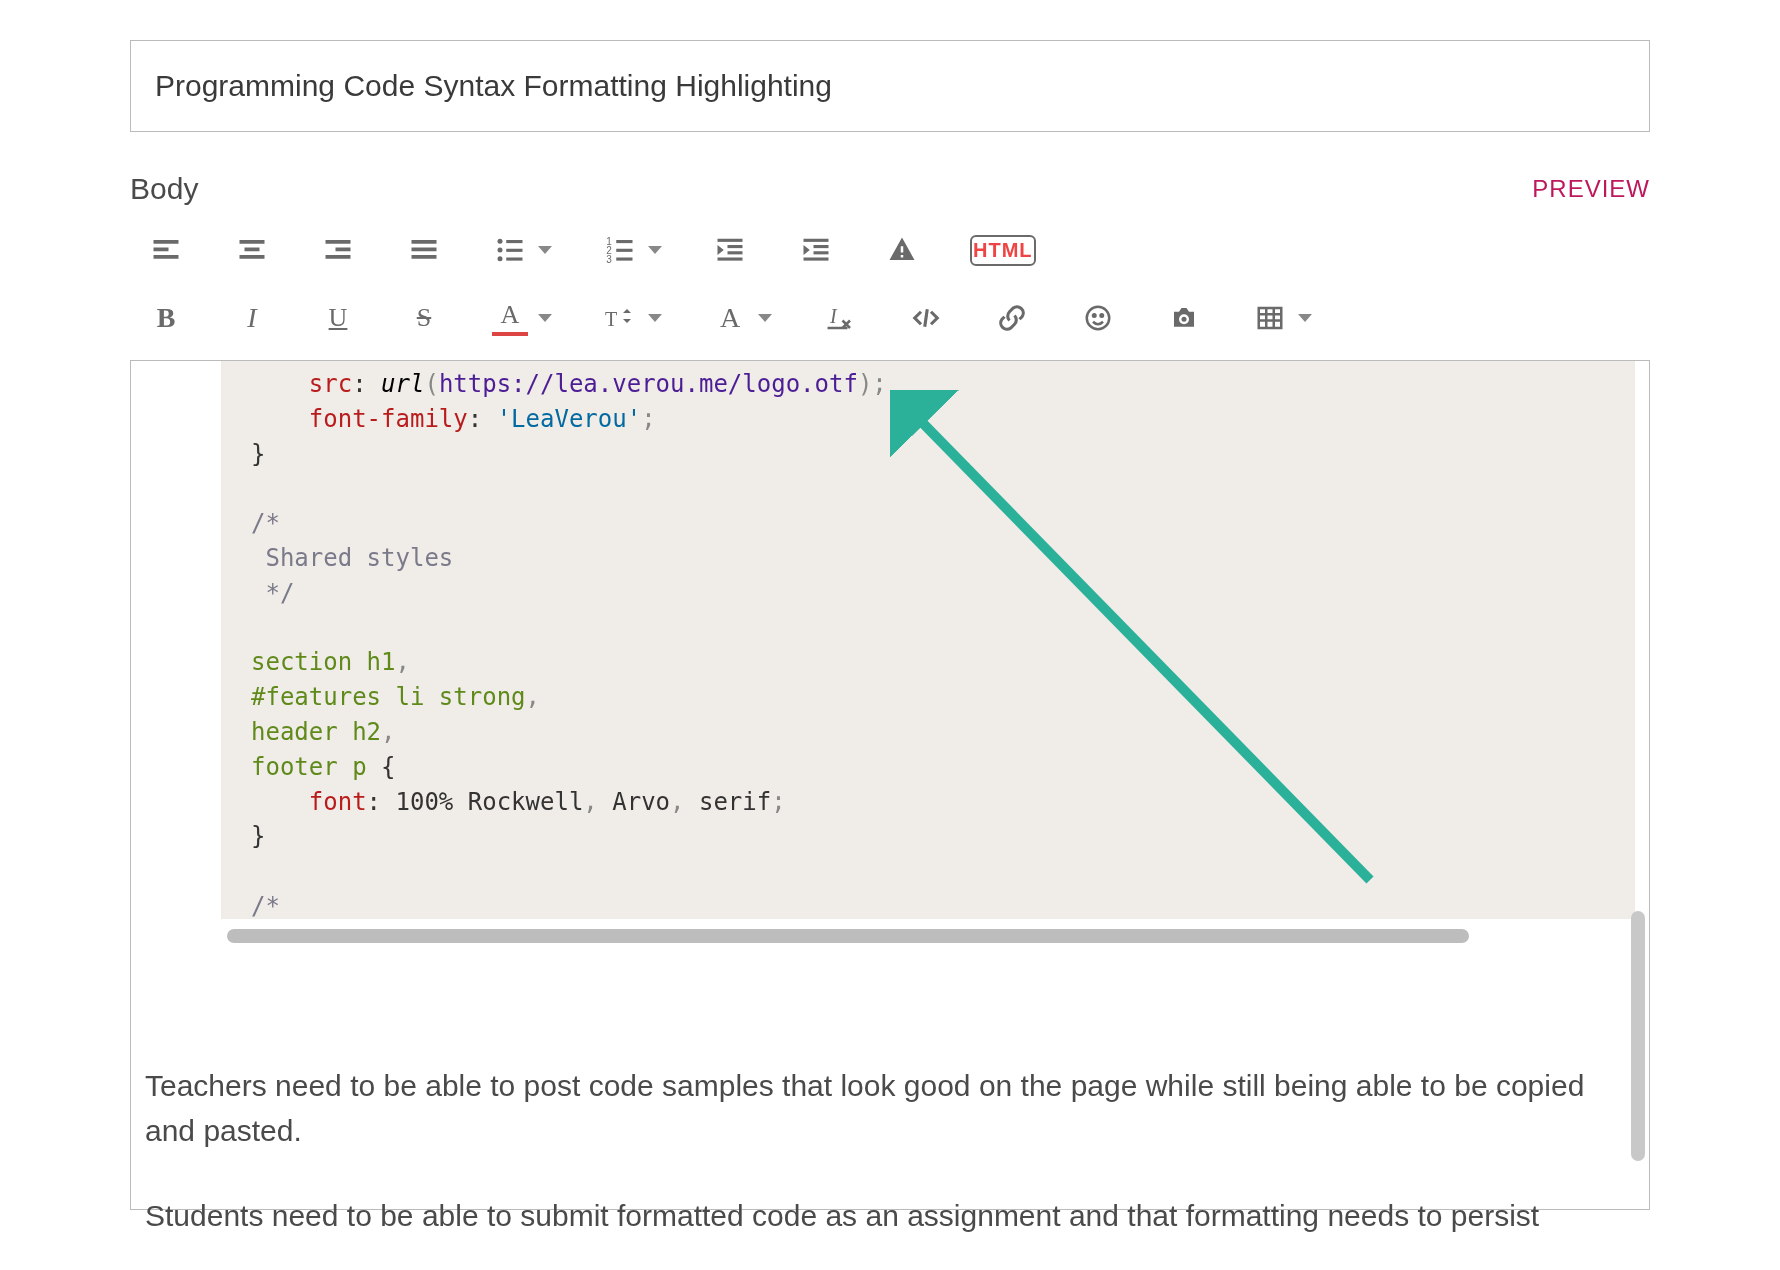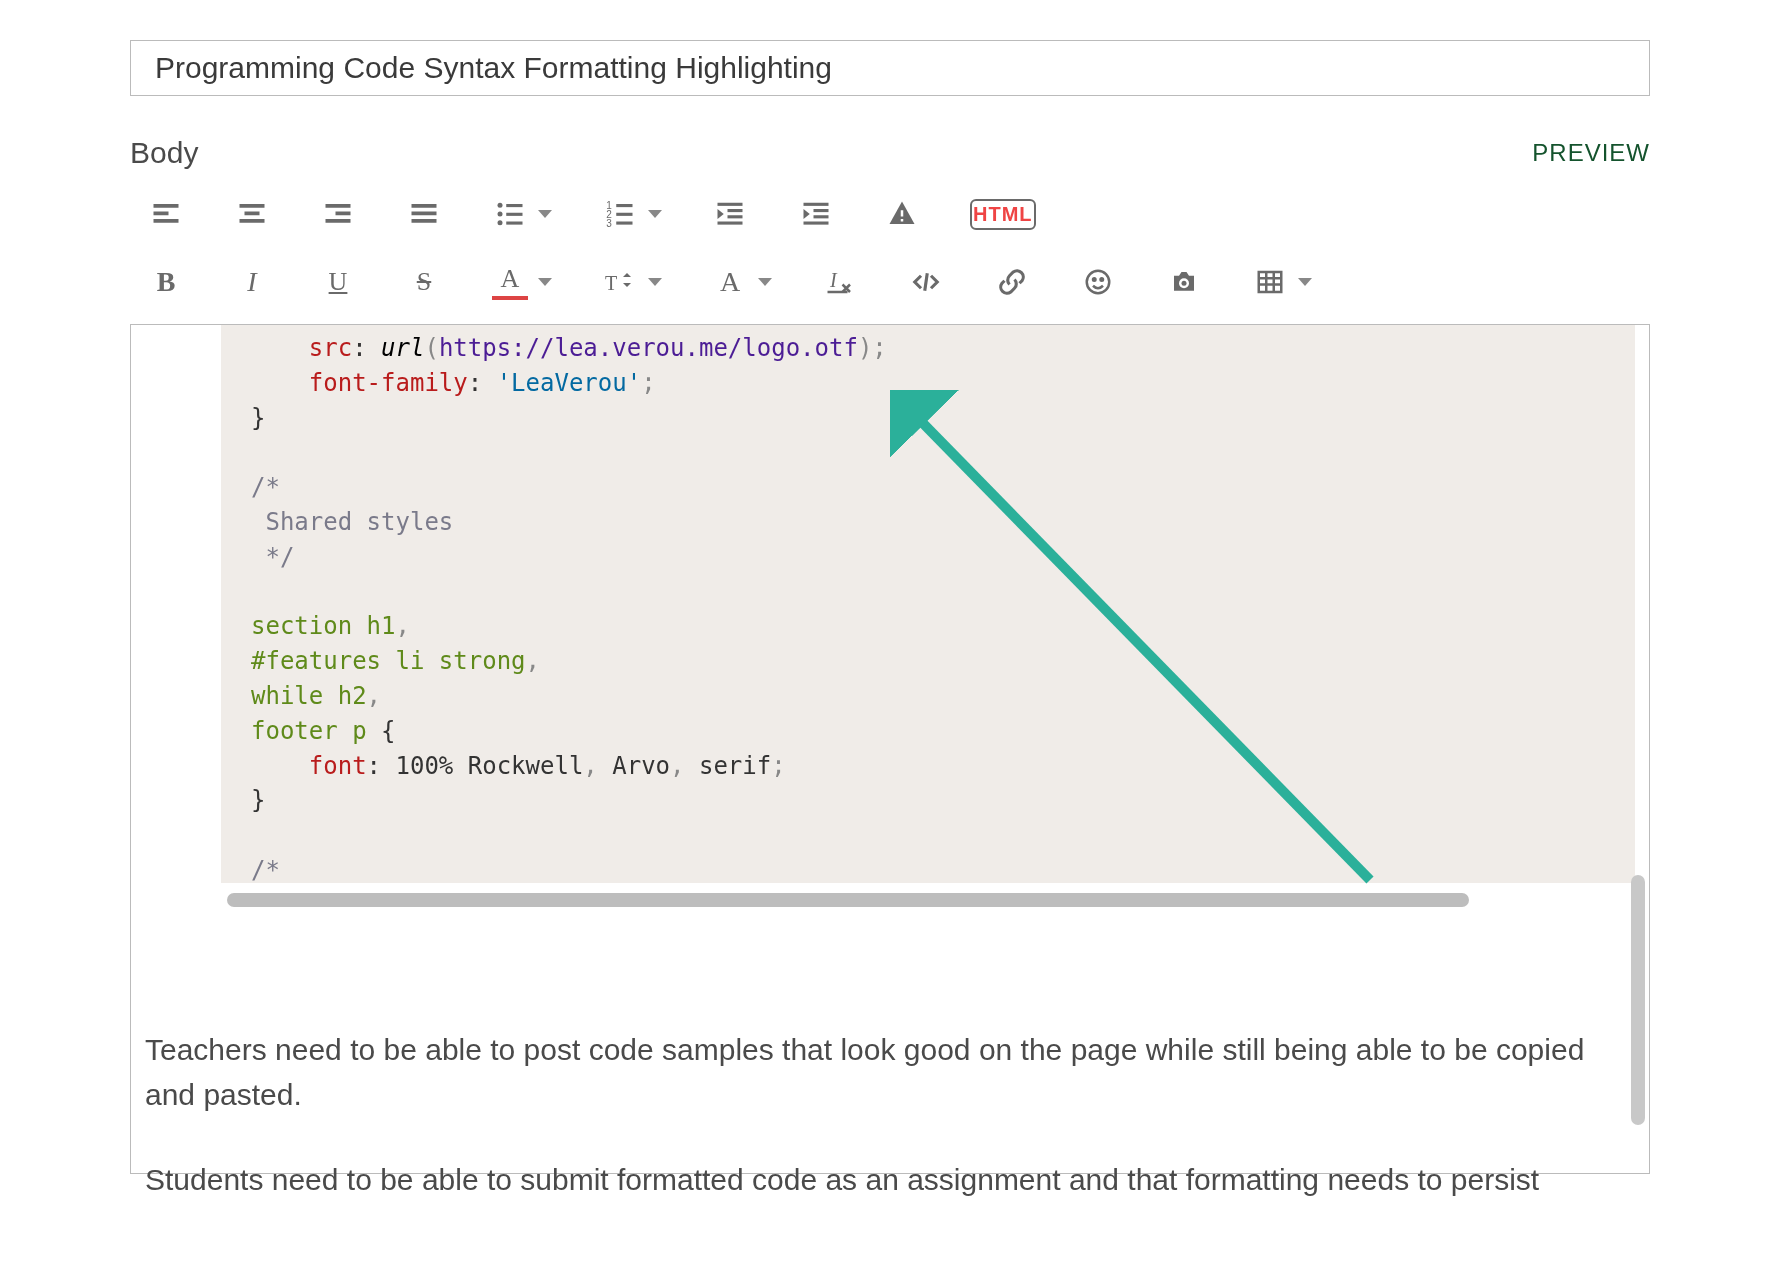--- a/index.html
+++ b/index.html
@@ -16,40 +16,40 @@
   }
   .field-label {
     font-size: 30px;
     color: #4a4a4a;
     margin-bottom: 16px;
     font-weight: 400;
   }
   .subject-input {
     width: 100%;
     border: 1px solid #bbb;
-    padding: 10px 24px;
+    padding: 28px 24px;
     font-size: 30px;
     color: #3a3a3a;
     font-family: inherit;
     outline: none;
   }
   .body-row {
     display: flex;
     justify-content: space-between;
     align-items: center;
     margin-top: 40px;
     margin-bottom: 20px;
   }
   .body-label {
     font-size: 30px;
     color: #4a4a4a;
   }
   .preview-label {
     font-size: 24px;
-    color: #14532d;
+    color: #be185d;
     letter-spacing: 1px;
   }
   .toolbar {
     display: flex;
     flex-direction: column;
     gap: 32px;
     padding: 6px 0 24px 0;
   }
   .toolbar-row {
     display: flex;
@@ -315,21 +315,21 @@
     <div class="code-area">    <span class="kw">src</span><span>: </span><span class="fn">url</span><span class="pn">(</span><span class="url">https://lea.verou.me/logo.otf</span><span class="pn">);</span>
     <span class="kw">font-family</span><span>: </span><span class="str">'LeaVerou'</span><span class="pn">;</span>
 <span>}</span>
 <span></span>
 <span class="cmt">/*</span>
 <span class="cmt"> Shared styles</span>
 <span class="cmt"> */</span>
 <span></span>
 <span class="sel">section h1</span><span class="pn">,</span>
 <span class="sel">#features li strong</span><span class="pn">,</span>
-<span class="sel">while h2</span><span class="pn">,</span>
+<span class="sel">header h2</span><span class="pn">,</span>
 <span class="sel">footer p</span><span> {</span>
     <span class="kw">font</span><span>: </span><span class="num">100%</span><span> Rockwell</span><span class="pn">,</span><span> Arvo</span><span class="pn">,</span><span> serif</span><span class="pn">;</span>
 <span>}</span>
 <span></span>
 <span class="cmt">/*</span></div>
     <div class="hscroll"></div>
 
     <div class="body-text">
       <p>Teachers need to be able to post code samples that look good on the page while still being able to be copied and pasted.</p>
       <p>Students need to be able to submit formatted code as an assignment and that formatting needs to persist</p>

